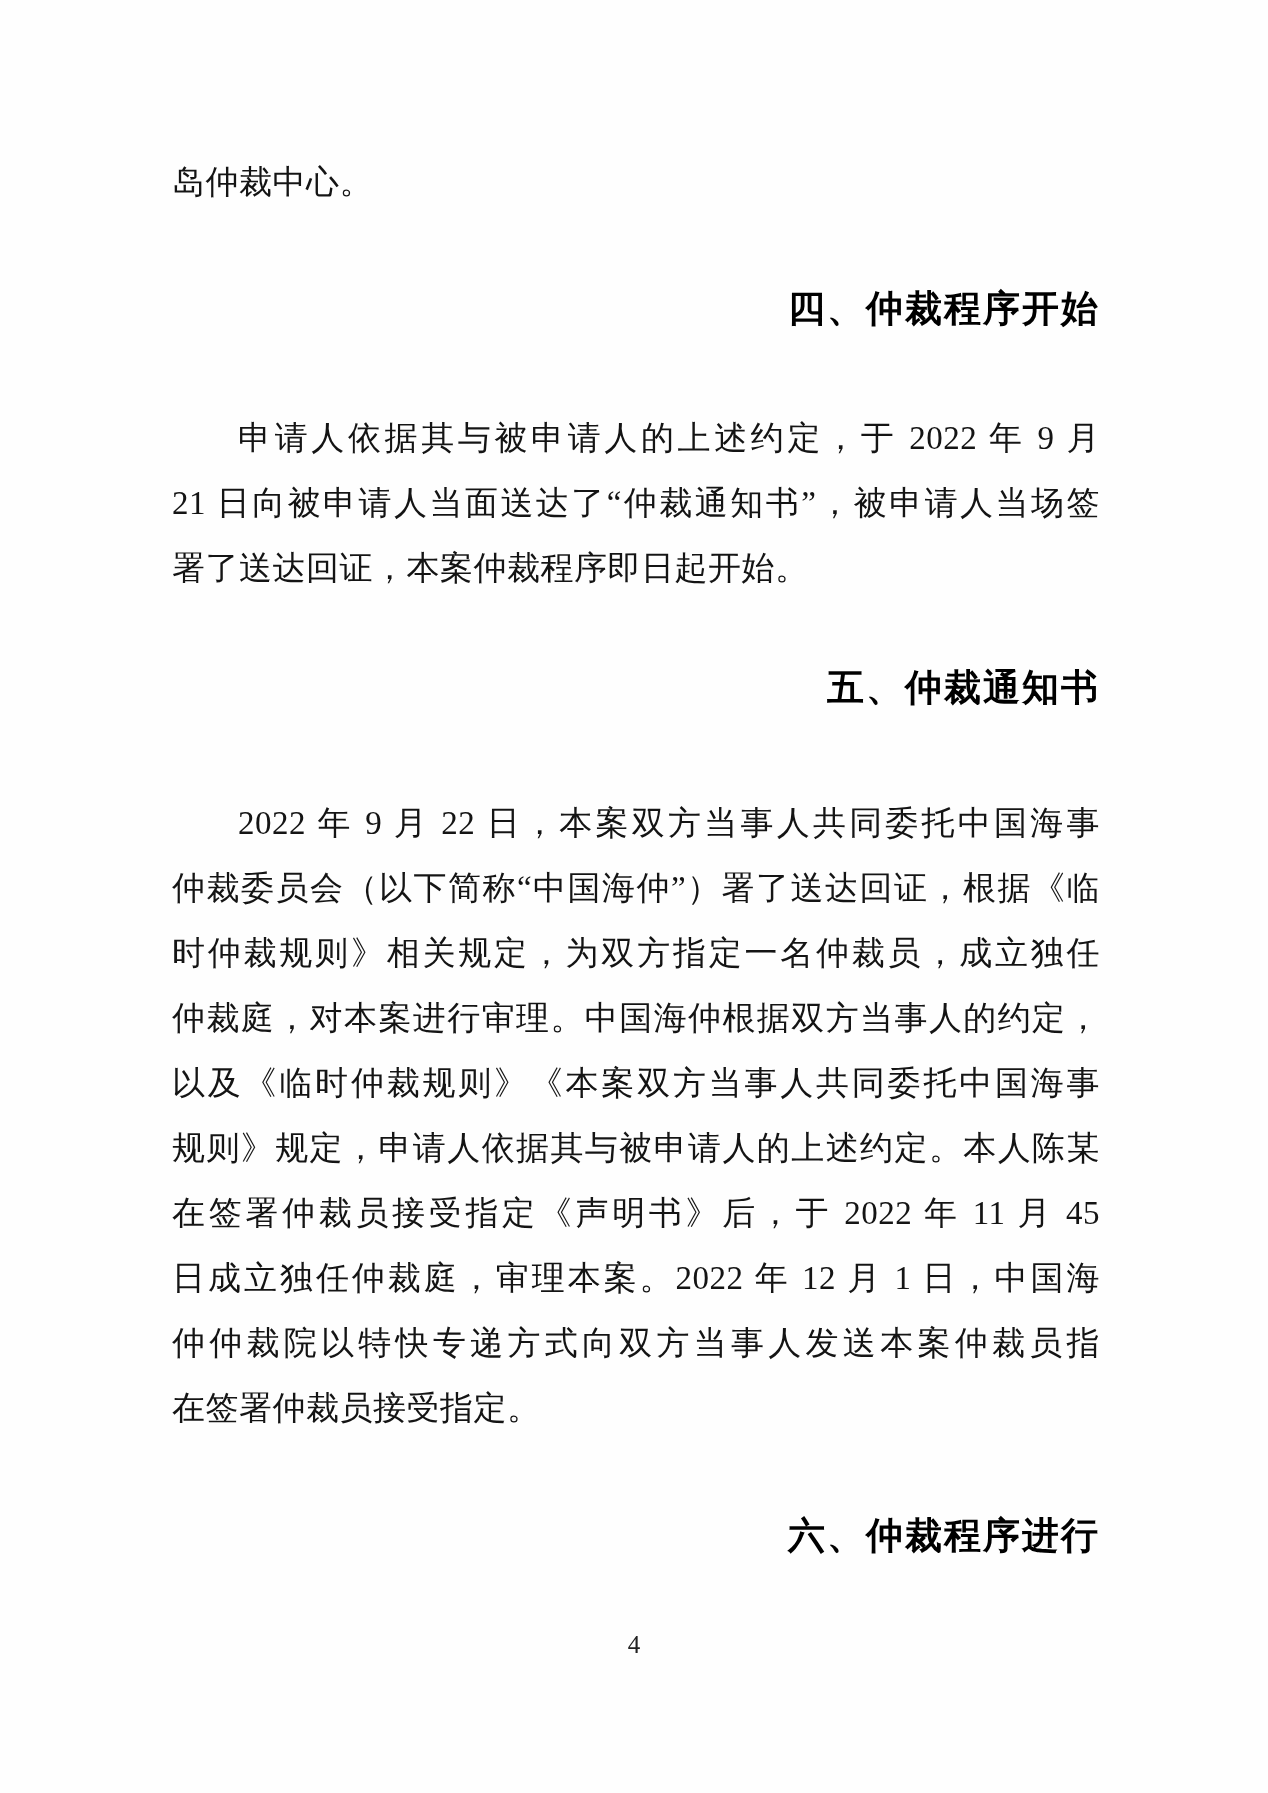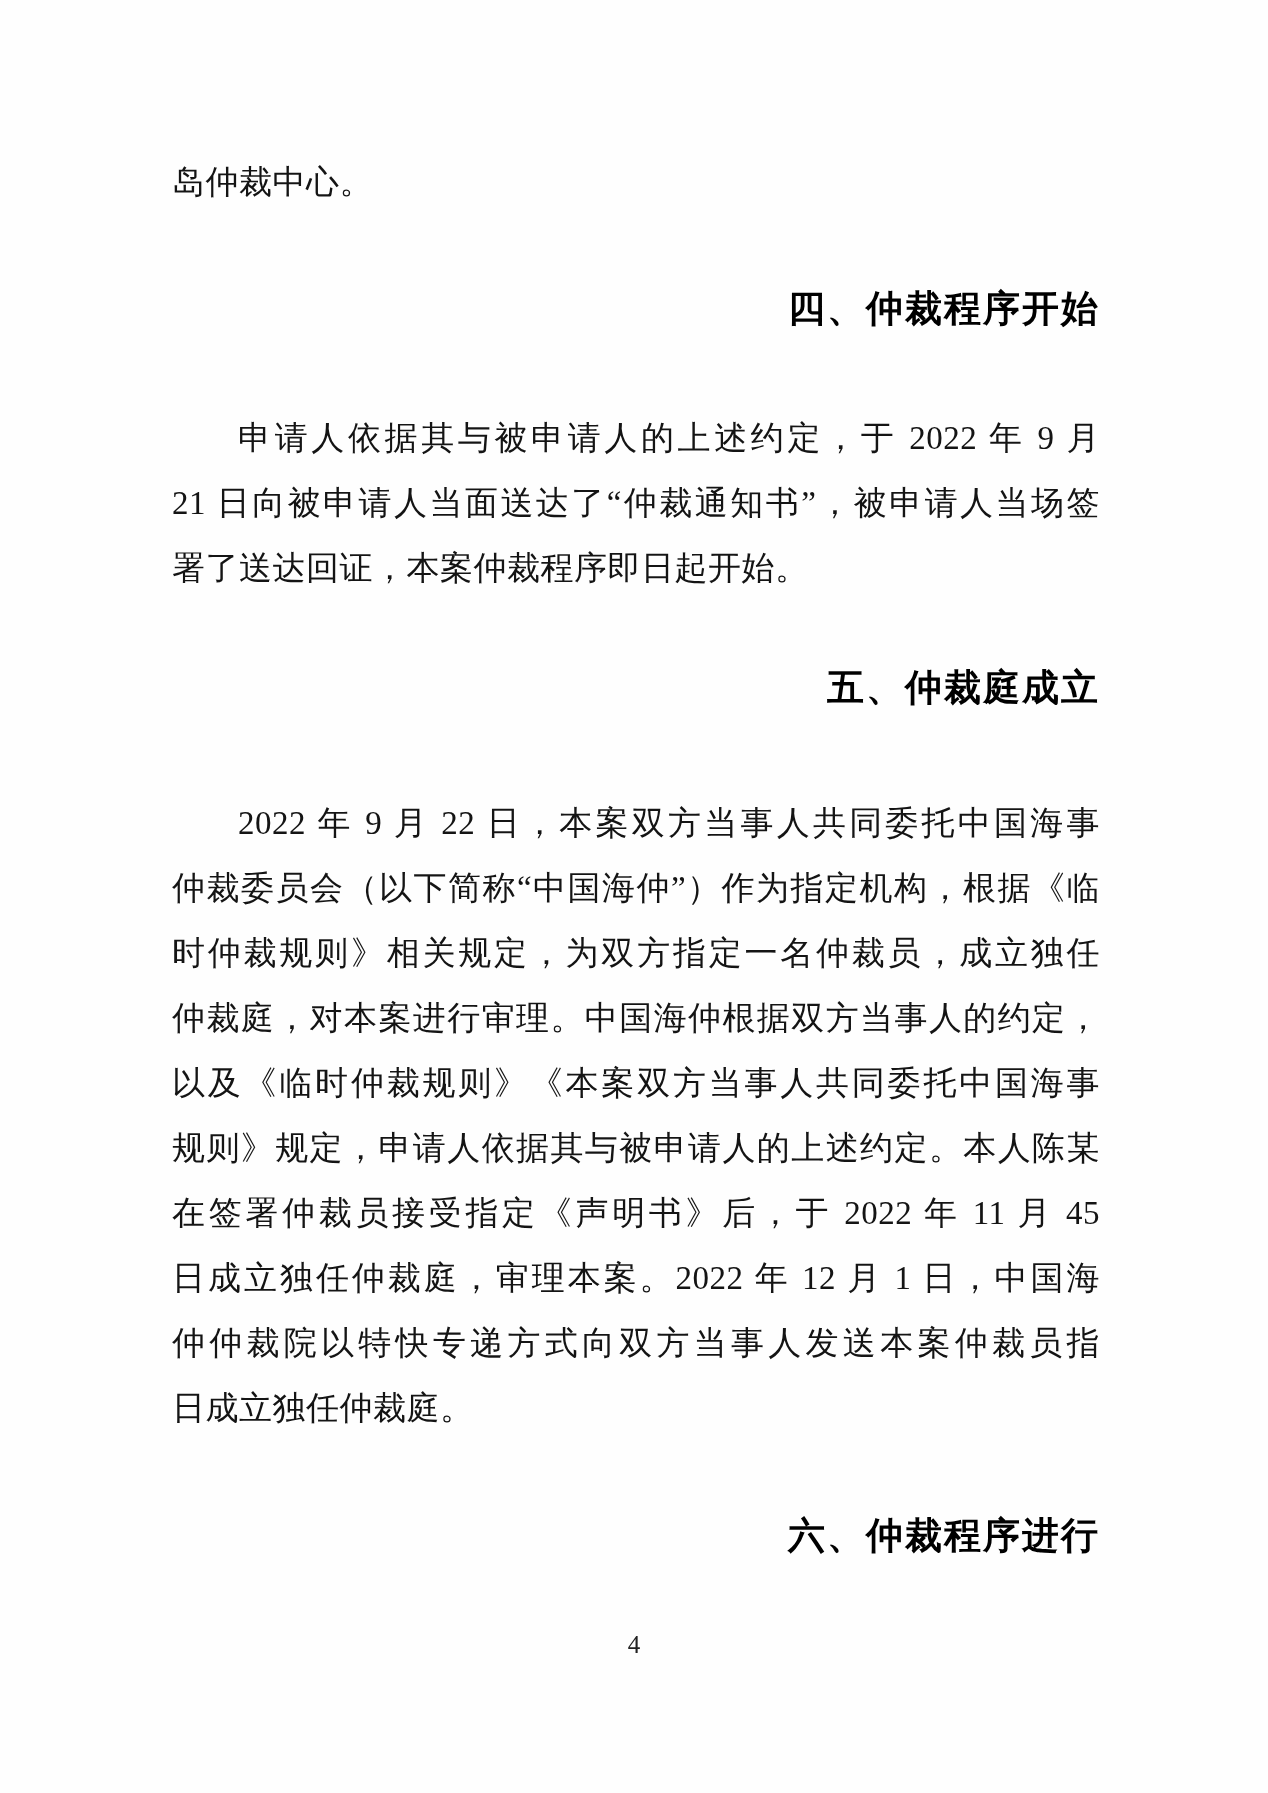--- a/index.html
+++ b/index.html
@@ -76,33 +76,33 @@
     <div class="body-line noj">岛仲裁中心。</div>
 
     <h2 class="heading h1">四、仲裁程序开始</h2>
 
     <div class="para p1">
       <div class="body-line indent">申请人依据其与被申请人的上述约定，于 2022 年 9 月</div>
       <div class="body-line">21 日向被申请人当面送达了“仲裁通知书”，被申请人当场签</div>
       <div class="body-line noj">署了送达回证，本案仲裁程序即日起开始。</div>
     </div>
 
-    <h2 class="heading h2">五、仲裁庭成立</h2>
+    <h2 class="heading h2">五、仲裁通知书</h2>
 
     <div class="para p2">
       <div class="body-line indent">2022 年 9 月 22 日，本案双方当事人共同委托中国海事</div>
-      <div class="body-line">仲裁委员会（以下简称“中国海仲”）作为指定机构，根据《临</div>
+      <div class="body-line">仲裁委员会（以下简称“中国海仲”）署了送达回证，根据《临</div>
       <div class="body-line">时仲裁规则》相关规定，为双方指定一名仲裁员，成立独任</div>
       <div class="body-line">仲裁庭，对本案进行审理。中国海仲根据双方当事人的约定，</div>
       <div class="body-line">以及《临时仲裁规则》《本案双方当事人共同委托中国海事</div>
       <div class="body-line">规则》规定，申请人依据其与被申请人的上述约定。本人陈某</div>
       <div class="body-line">在签署仲裁员接受指定《声明书》后，于 2022 年 11 月 45</div>
       <div class="body-line">日成立独任仲裁庭，审理本案。2022 年 12 月 1 日，中国海</div>
       <div class="body-line">仲仲裁院以特快专递方式向双方当事人发送本案仲裁员指</div>
-      <div class="body-line noj">日成立独任仲裁庭。</div>
+      <div class="body-line noj">在签署仲裁员接受指定。</div>
     </div>
 
     <h2 class="heading h3">六、仲裁程序进行</h2>
 
   </div>
 
   <div class="page-number">4</div>
 </div>
 
 </body></html>

